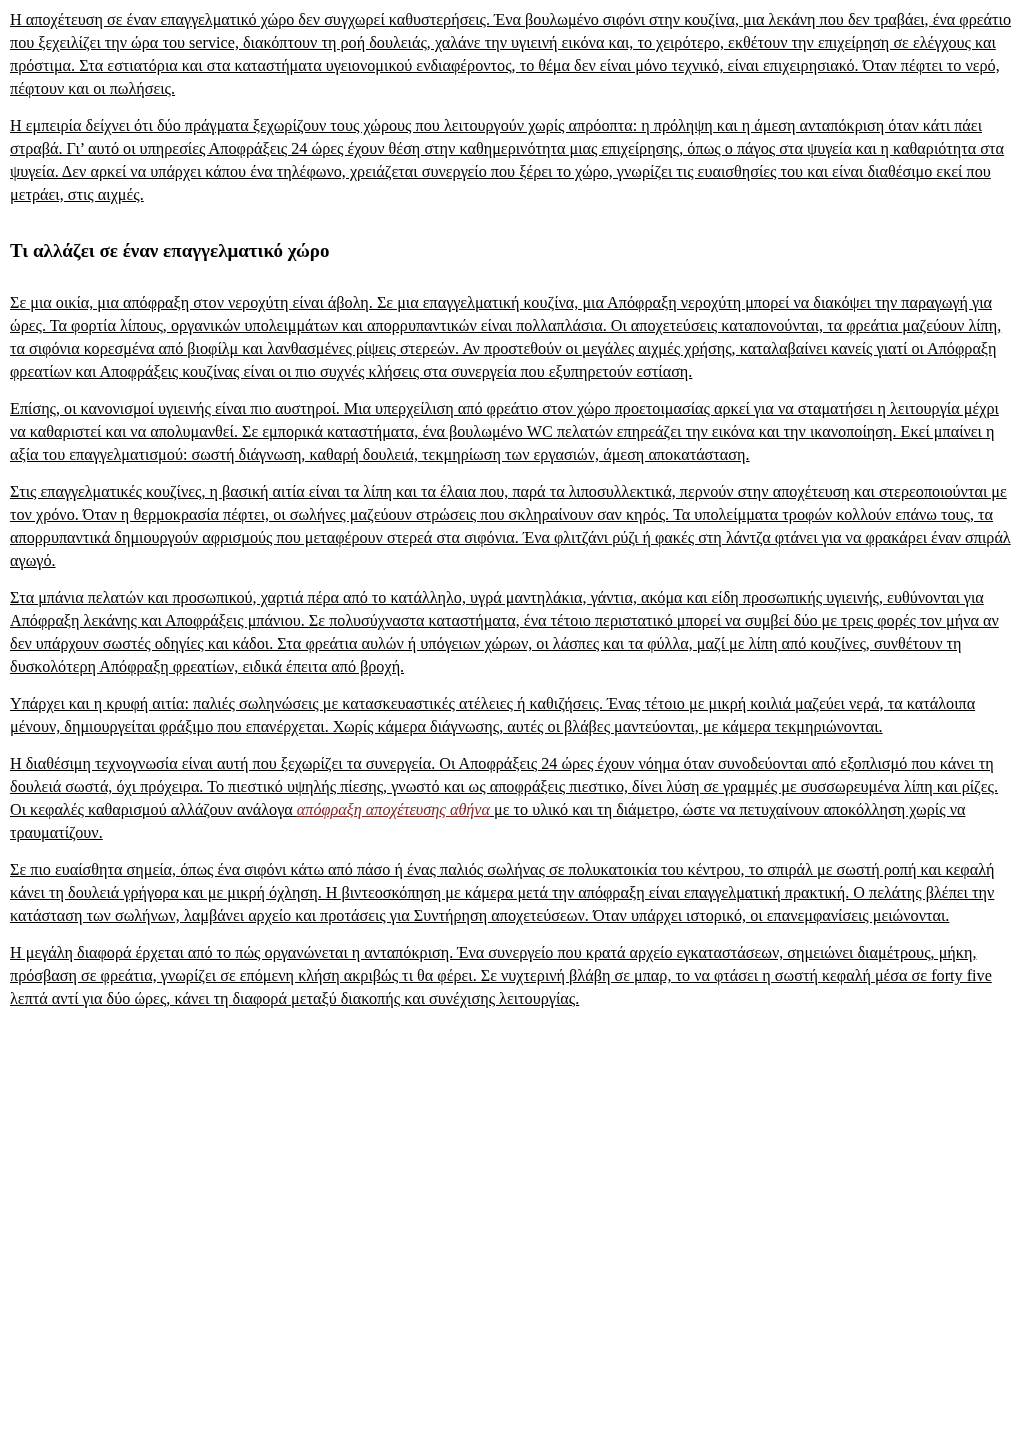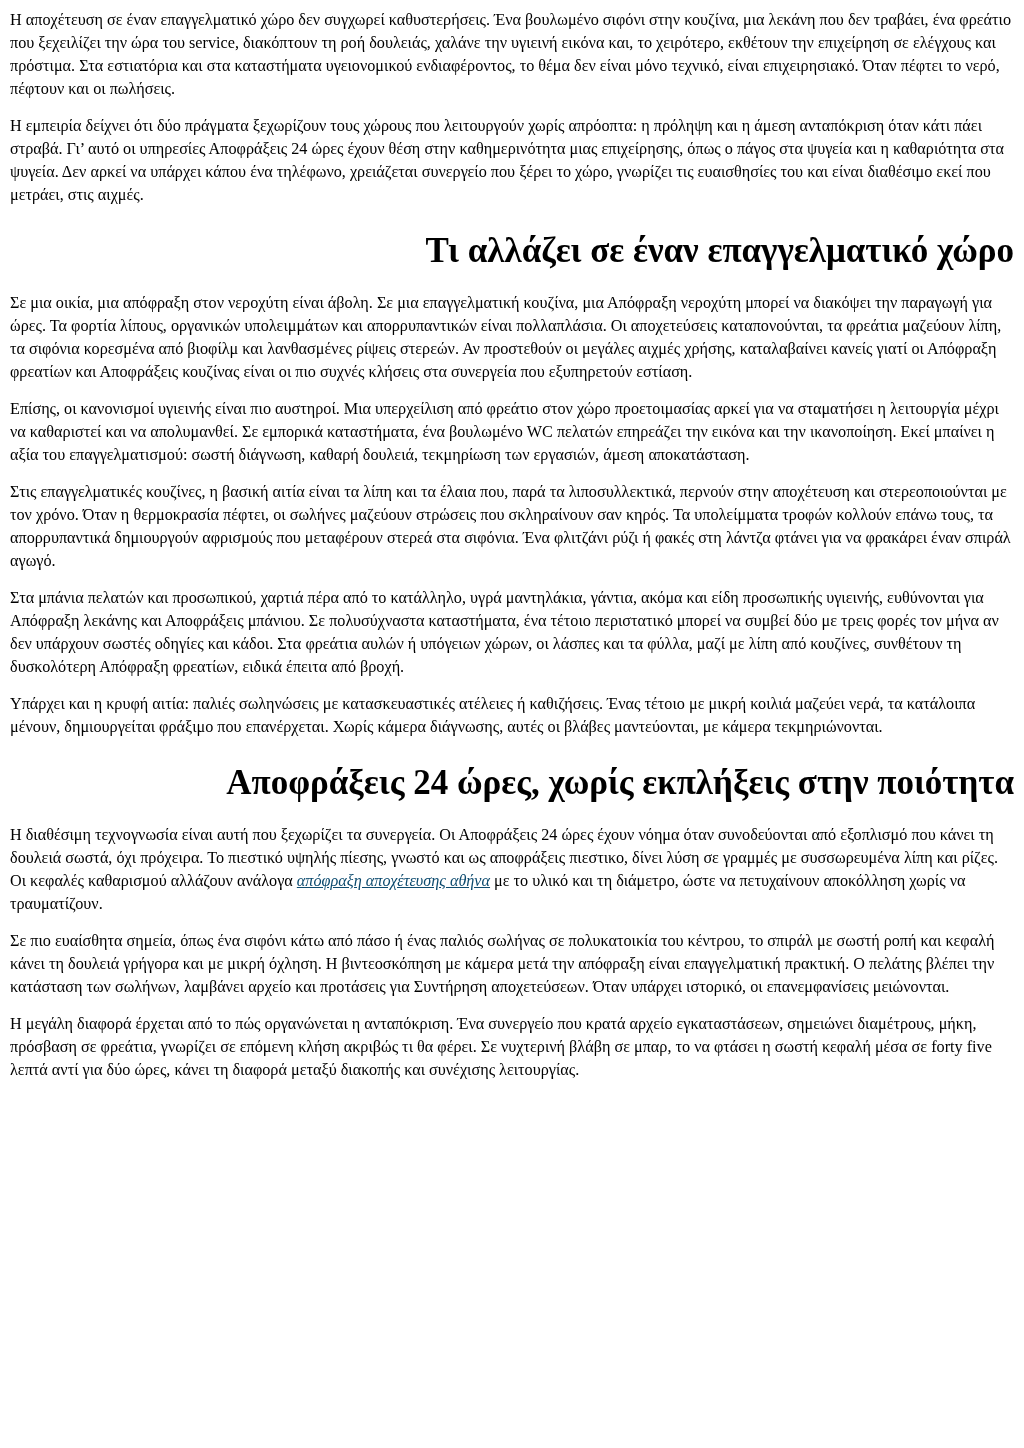--- a/index.html
+++ b/index.html
@@ -16,46 +16,45 @@
       font-size: 16.2px;
       line-height: 23px;
     }
     .page {
       padding: 9px 10px 0 10px;
       box-sizing: border-box;
       width: 1024px;
     }
     p {
       margin: 0 0 14px 0;
+      text-decoration: underline;
     }
     h2 {
-      font-size: 35px;
+      font-size: 19px;
       line-height: 32px;
       font-weight: bold;
       margin: 28px 0 25px 0;
-      text-align: right;
     }
     a {
-      color: #0c4a6e;
+      color: #7f1d1d;
       font-style: italic;
       text-decoration: underline;
     }
   </style>
 </head>
 <body>
 
 <div class="page">
   <p>Η αποχέτευση σε έναν επαγγελματικό χώρο δεν συγχωρεί καθυστερήσεις. Ένα βουλωμένο σιφόνι στην κουζίνα, μια λεκάνη που δεν τραβάει, ένα φρεάτιο που ξεχειλίζει την ώρα του service, διακόπτουν τη ροή δουλειάς, χαλάνε την υγιεινή εικόνα και, το χειρότερο, εκθέτουν την επιχείρηση σε ελέγχους και πρόστιμα. Στα εστιατόρια και στα καταστήματα υγειονομικού ενδιαφέροντος, το θέμα δεν είναι μόνο τεχνικό, είναι επιχειρησιακό. Όταν πέφτει το νερό, πέφτουν και οι πωλήσεις.</p>
   <p>Η εμπειρία δείχνει ότι δύο πράγματα ξεχωρίζουν τους χώρους που λειτουργούν χωρίς απρόοπτα: η πρόληψη και η άμεση ανταπόκριση όταν κάτι πάει στραβά. Γι’ αυτό οι υπηρεσίες Αποφράξεις 24 ώρες έχουν θέση στην καθημερινότητα μιας επιχείρησης, όπως ο πάγος στα ψυγεία και η καθαριότητα στα ψυγεία. Δεν αρκεί να υπάρχει κάπου ένα τηλέφωνο, χρειάζεται συνεργείο που ξέρει το χώρο, γνωρίζει τις ευαισθησίες του και είναι διαθέσιμο εκεί που μετράει, στις αιχμές.</p>
 
   <h2>Τι αλλάζει σε έναν επαγγελματικό χώρο</h2>
   <p>Σε μια οικία, μια απόφραξη στον νεροχύτη είναι άβολη. Σε μια επαγγελματική κουζίνα, μια Απόφραξη νεροχύτη μπορεί να διακόψει την παραγωγή για ώρες. Τα φορτία λίπους, οργανικών υπολειμμάτων και απορρυπαντικών είναι πολλαπλάσια. Οι αποχετεύσεις καταπονούνται, τα φρεάτια μαζεύουν λίπη, τα σιφόνια κορεσμένα από βιοφίλμ και λανθασμένες ρίψεις στερεών. Αν προστεθούν οι μεγάλες αιχμές χρήσης, καταλαβαίνει κανείς γιατί οι Απόφραξη φρεατίων και Αποφράξεις κουζίνας είναι οι πιο συχνές κλήσεις στα συνεργεία που εξυπηρετούν εστίαση.</p>
   <p>Επίσης, οι κανονισμοί υγιεινής είναι πιο αυστηροί. Μια υπερχείλιση από φρεάτιο στον χώρο προετοιμασίας αρκεί για να σταματήσει η λειτουργία μέχρι να καθαριστεί και να απολυμανθεί. Σε εμπορικά καταστήματα, ένα βουλωμένο WC πελατών επηρεάζει την εικόνα και την ικανοποίηση. Εκεί μπαίνει η αξία του επαγγελματισμού: σωστή διάγνωση, καθαρή δουλειά, τεκμηρίωση των εργασιών, άμεση αποκατάσταση.</p>
 
   <p>Στις επαγγελματικές κουζίνες, η βασική αιτία είναι τα λίπη και τα έλαια που, παρά τα λιποσυλλεκτικά, περνούν στην αποχέτευση και στερεοποιούνται με τον χρόνο. Όταν η θερμοκρασία πέφτει, οι σωλήνες μαζεύουν στρώσεις που σκληραίνουν σαν κηρός. Τα υπολείμματα τροφών κολλούν επάνω τους, τα απορρυπαντικά δημιουργούν αφρισμούς που μεταφέρουν στερεά στα σιφόνια. Ένα φλιτζάνι ρύζι ή φακές στη λάντζα φτάνει για να φρακάρει έναν σπιράλ αγωγό.</p>
   <p>Στα μπάνια πελατών και προσωπικού, χαρτιά πέρα από το κατάλληλο, υγρά μαντηλάκια, γάντια, ακόμα και είδη προσωπικής υγιεινής, ευθύνονται για Απόφραξη λεκάνης και Αποφράξεις μπάνιου. Σε πολυσύχναστα καταστήματα, ένα τέτοιο περιστατικό μπορεί να συμβεί δύο με τρεις φορές τον μήνα αν δεν υπάρχουν σωστές οδηγίες και κάδοι. Στα φρεάτια αυλών ή υπόγειων χώρων, οι λάσπες και τα φύλλα, μαζί με λίπη από κουζίνες, συνθέτουν τη δυσκολότερη Απόφραξη φρεατίων, ειδικά έπειτα από βροχή.</p>
   <p>Υπάρχει και η κρυφή αιτία: παλιές σωληνώσεις με κατασκευαστικές ατέλειες ή καθιζήσεις. Ένας τέτοιο με μικρή κοιλιά μαζεύει νερά, τα κατάλοιπα μένουν, δημιουργείται φράξιμο που επανέρχεται. Χωρίς κάμερα διάγνωσης, αυτές οι βλάβες μαντεύονται, με κάμερα τεκμηριώνονται.</p>
 
-  <h2>Αποφράξεις 24 ώρες, χωρίς εκπλήξεις στην ποιότητα</h2>
   <p><span>Η διαθέσιμη τεχνογνωσία είναι αυτή που ξεχωρίζει τα συνεργεία. Οι Αποφράξεις 24 ώρες έχουν νόημα όταν συνοδεύονται από εξοπλισμό που κάνει τη δουλειά σωστά, όχι πρόχειρα. Το πιεστικό υψηλής πίεσης, γνωστό και ως αποφράξεις πιεστικο, δίνει λύση σε γραμμές με συσσωρευμένα λίπη και ρίζες. Οι κεφαλές καθαρισμού αλλάζουν ανάλογα </span><a href="#">απόφραξη αποχέτευσης αθήνα</a><span> με το υλικό και τη διάμετρο, ώστε να πετυχαίνουν αποκόλληση χωρίς να τραυματίζουν.</span></p>
   <p>Σε πιο ευαίσθητα σημεία, όπως ένα σιφόνι κάτω από πάσο ή ένας παλιός σωλήνας σε πολυκατοικία του κέντρου, το σπιράλ με σωστή ροπή και κεφαλή κάνει τη δουλειά γρήγορα και με μικρή όχληση. Η βιντεοσκόπηση με κάμερα μετά την απόφραξη είναι επαγγελματική πρακτική. Ο πελάτης βλέπει την κατάσταση των σωλήνων, λαμβάνει αρχείο και προτάσεις για Συντήρηση αποχετεύσεων. Όταν υπάρχει ιστορικό, οι επανεμφανίσεις μειώνονται.</p>
   <p>Η μεγάλη διαφορά έρχεται από το πώς οργανώνεται η ανταπόκριση. Ένα συνεργείο που κρατά αρχείο εγκαταστάσεων, σημειώνει διαμέτρους, μήκη, πρόσβαση σε φρεάτια, γνωρίζει σε επόμενη κλήση ακριβώς τι θα φέρει. Σε νυχτερινή βλάβη σε μπαρ, το να φτάσει η σωστή κεφαλή μέσα σε forty five λεπτά αντί για δύο ώρες, κάνει τη διαφορά μεταξύ διακοπής και συνέχισης λειτουργίας.</p>
 </div>
 
 </body></html>

